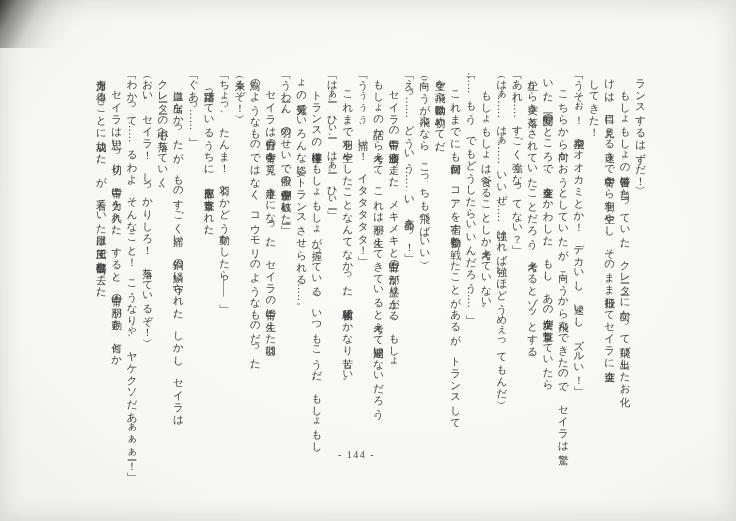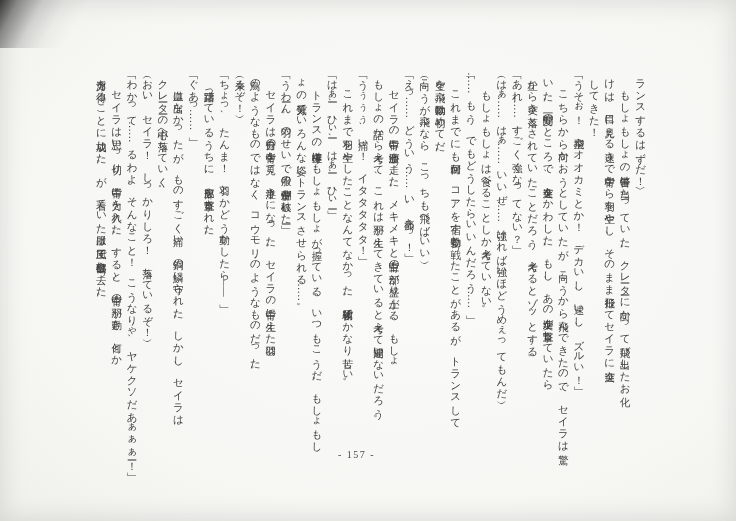--- a/index.html
+++ b/index.html
@@ -103,16 +103,16 @@
       <div class="line">「ちょっ、たんま！　羽とかどう動かしたら――」</div>
       <div class="line indent">躊躇っているうちに、腹部を直撃された。</div>
       <div class="line">「ぐあっ……」</div>
       <div class="line indent">血は出なかったが、ものすごく痛い。鋼の鱗に守られた。しかし、セイラは</div>
       <div class="line">クレーターの中心へ落ちていく。</div>
       <div class="line">（おい、セイラ！　しっかりしろ！　落ちているぞ！）</div>
       <div class="line">「わかって……るわよ、そんなこと！　こうなりゃ、ヤケクソだあぁぁぁー！」</div>
       <div class="line indent">セイラは思いっ切り、背中に力を入れた。すると、背中の羽が動き、何とか</div>
       <div class="line">浮力を得ることに成功した。が、着ていた服は風圧で全部破れ去った。</div>
   </div>
-  <div class="page-number">- 157 -</div>
+  <div class="page-number">- 144 -</div>
   <div class="corner-shadow"></div>
   <div class="vignette"></div>
 </div>
 
 </body></html>

